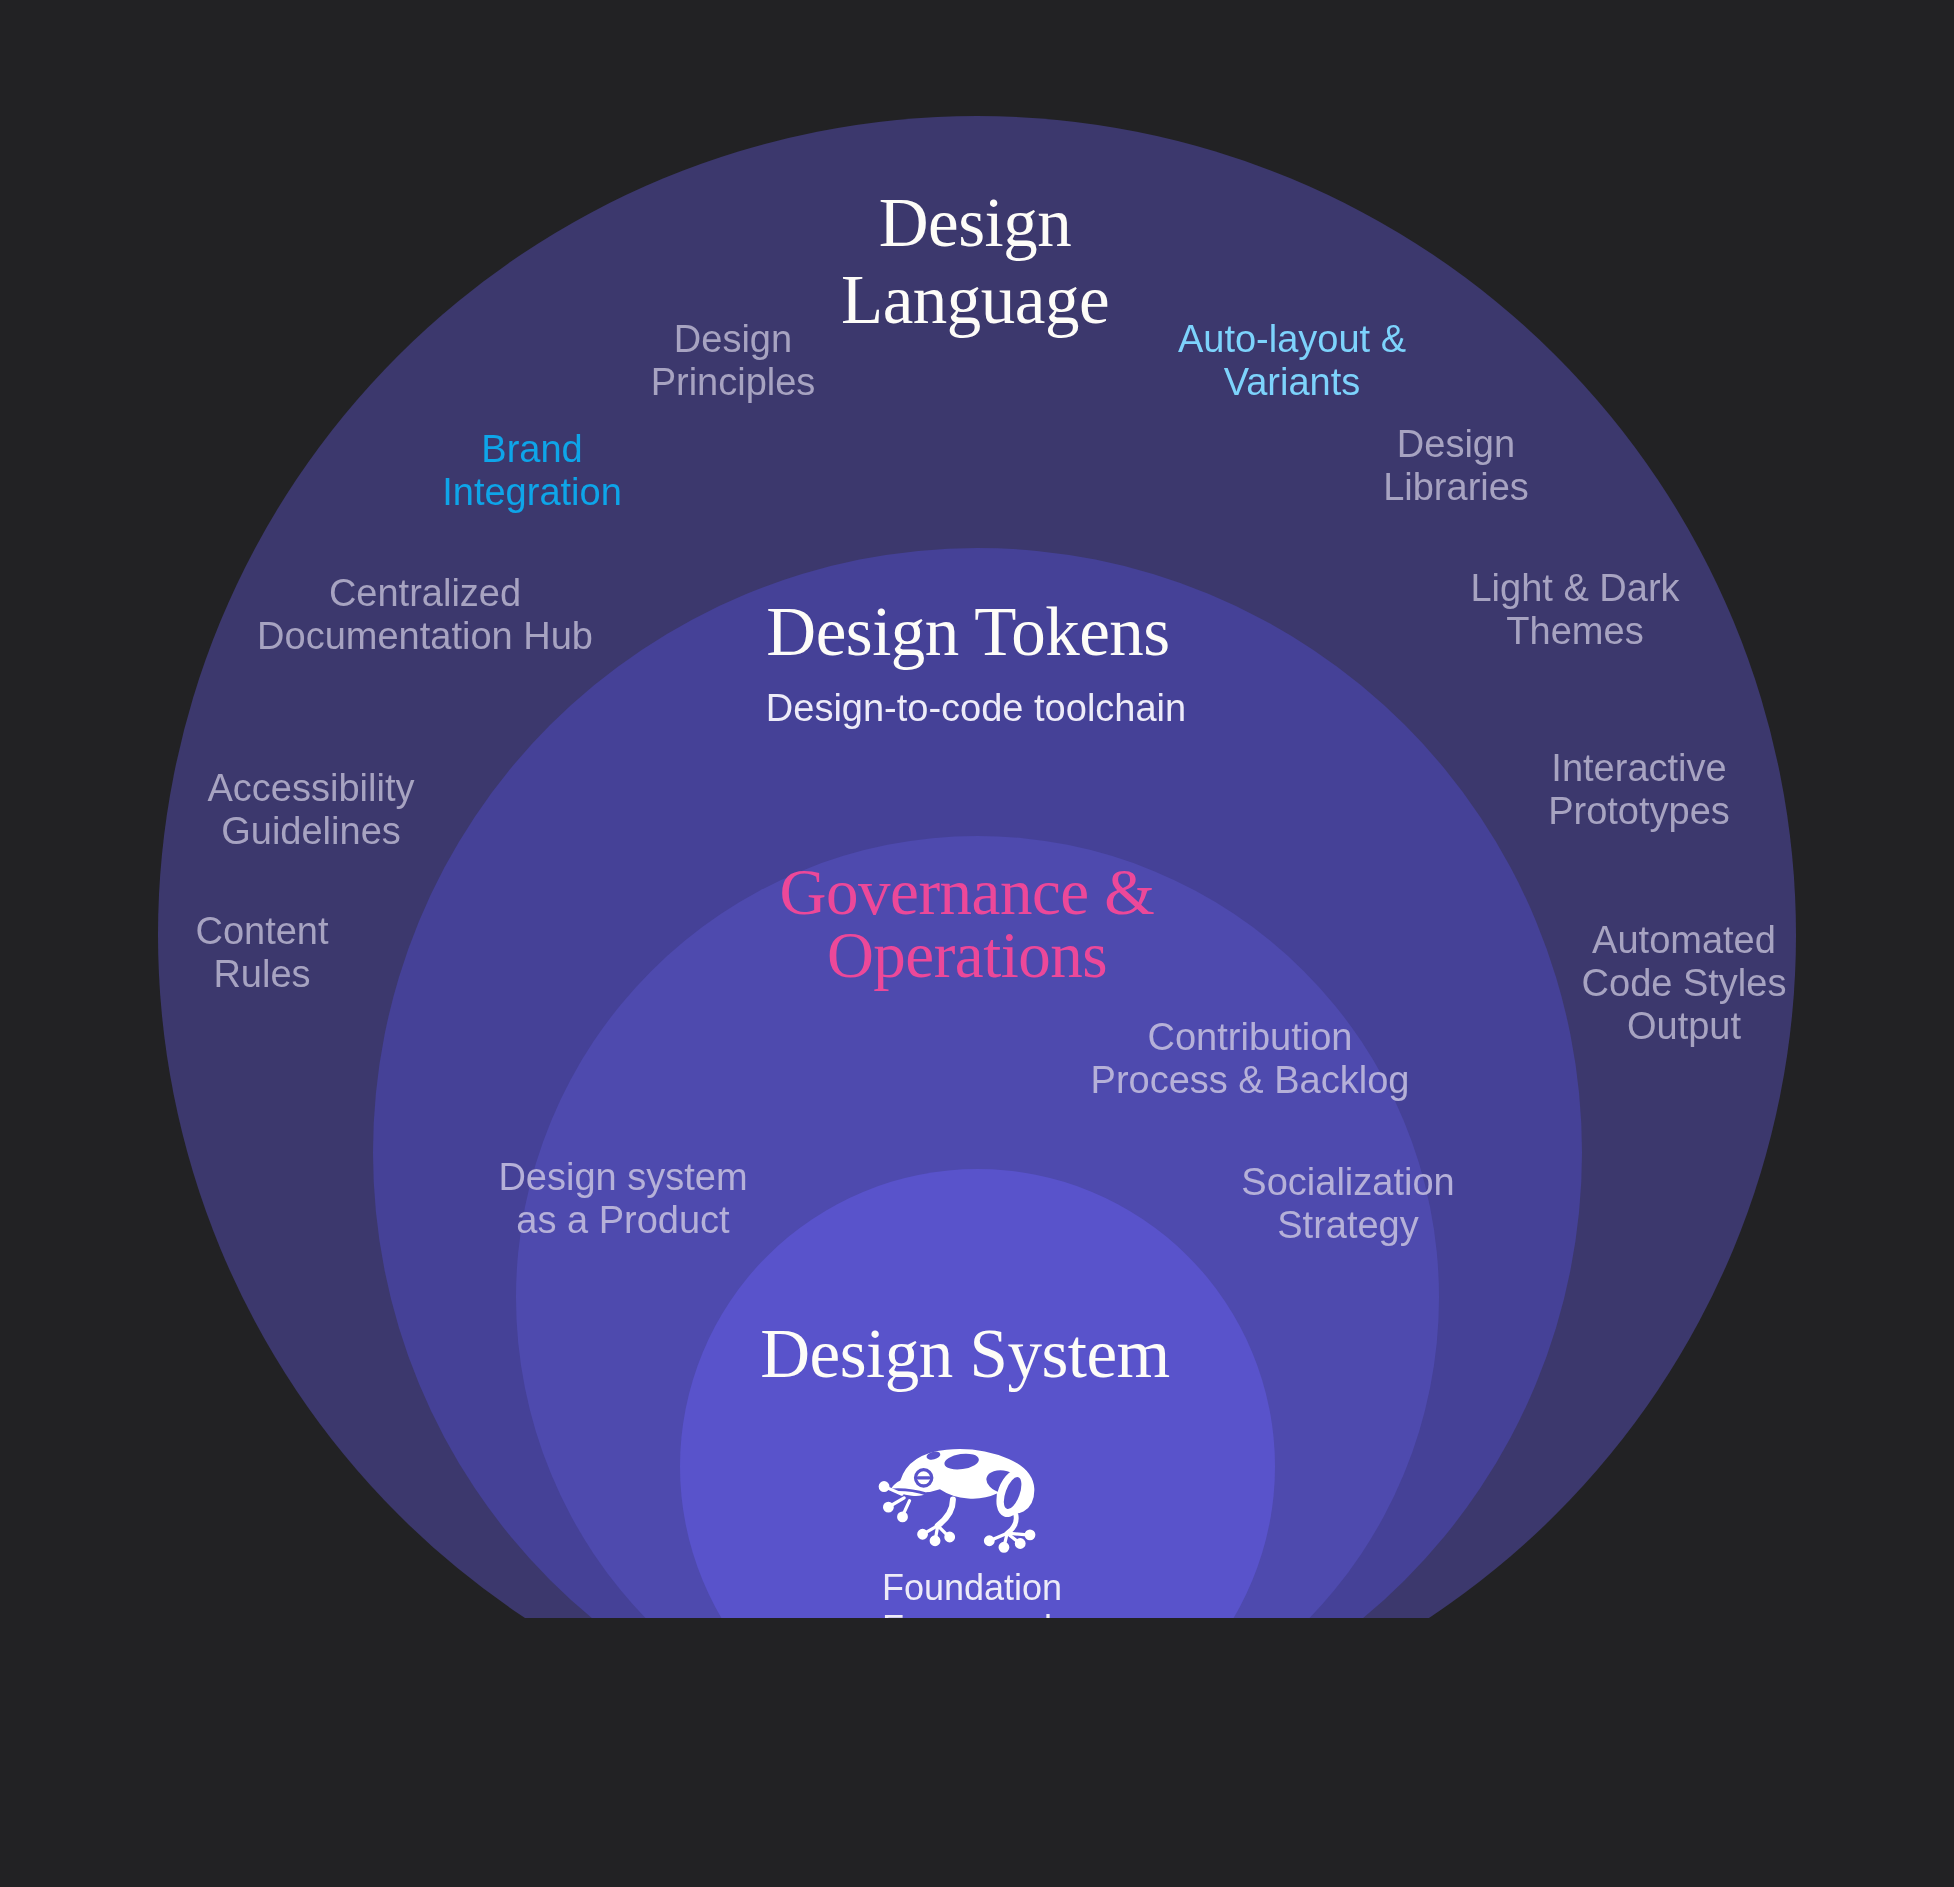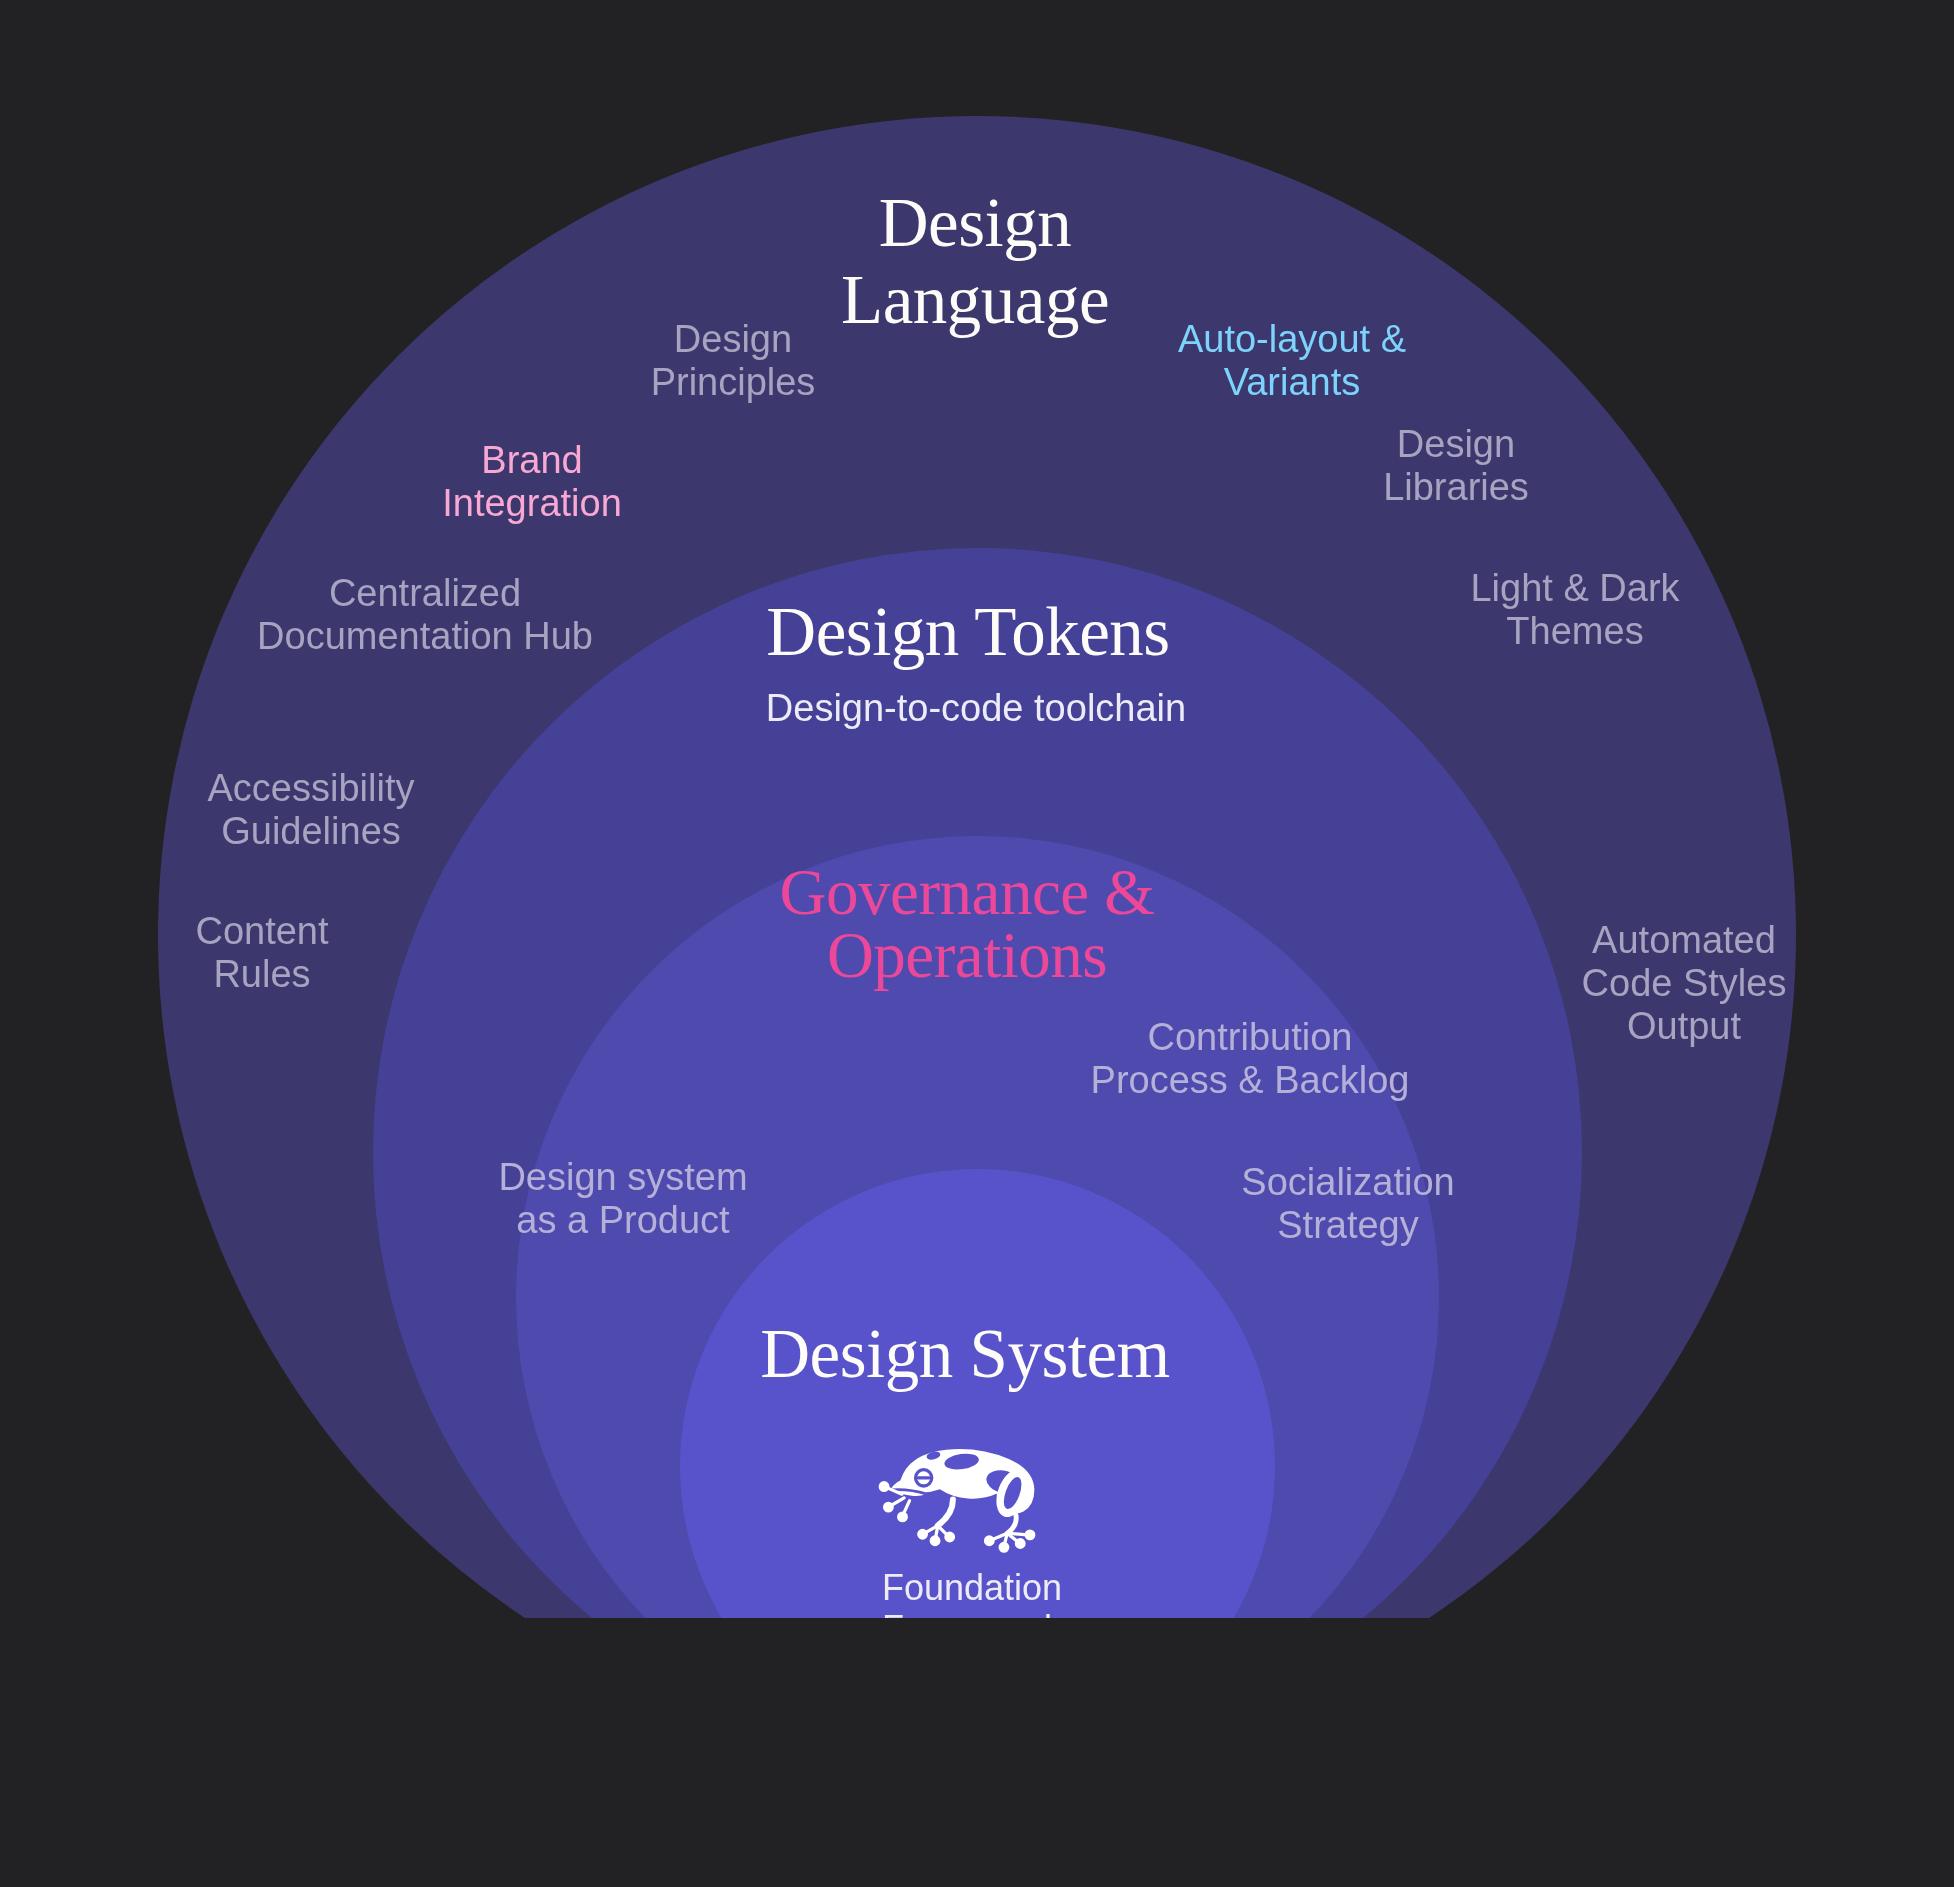--- a/index.html
+++ b/index.html
@@ -146,21 +146,21 @@
   <div class="txt label" style="left: 733px; top: 361px; color: rgb(167, 163, 193);">
     <span>Design</span><br>
     <span>Principles</span>
   </div>
 
   <div class="txt label" style="left: 1292px; top: 361px; color: #7dd3fc;">
     <span>Auto-layout &amp;</span><br>
     <span>Variants</span>
   </div>
 
-  <div class="txt label" style="left: 532px; top: 482px; color: #f9a8d4;">
+  <div class="txt label" style="left: 532px; top: 471px; color: #0ea5e9;">
     <span>Brand</span><br>
     <span>Integration</span>
   </div>
 
   <div class="txt label" style="left: 1456px; top: 466px; color: rgb(167, 163, 193);">
     <span>Design</span><br>
     <span>Libraries</span>
   </div>
 
   <div class="txt label" style="left: 425px; top: 615px; color: rgb(167, 163, 193);">
@@ -171,20 +171,24 @@
   <div class="txt label" style="left: 1575px; top: 610px; color: rgb(167, 163, 193);">
     <span>Light &amp; Dark</span><br>
     <span>Themes</span>
   </div>
 
   <div class="txt label" style="left: 311px; top: 810px; color: rgb(167, 163, 193);">
     <span>Accessibility</span><br>
     <span>Guidelines</span>
   </div>
 
+  <div class="txt label" style="left: 1639px; top: 790px; color: rgb(167, 163, 193);">
+    <span>Interactive</span><br>
+    <span>Prototypes</span>
+  </div>
 
   <div class="txt label" style="left: 262px; top: 953px; color: rgb(167, 163, 193);">
     <span>Content</span><br>
     <span>Rules</span>
   </div>
 
   <div class="txt label" style="left: 1684px; top: 983px; color: rgb(167, 163, 193);">
     <span>Automated</span><br>
     <span>Code Styles</span><br>
     <span>Output</span>

